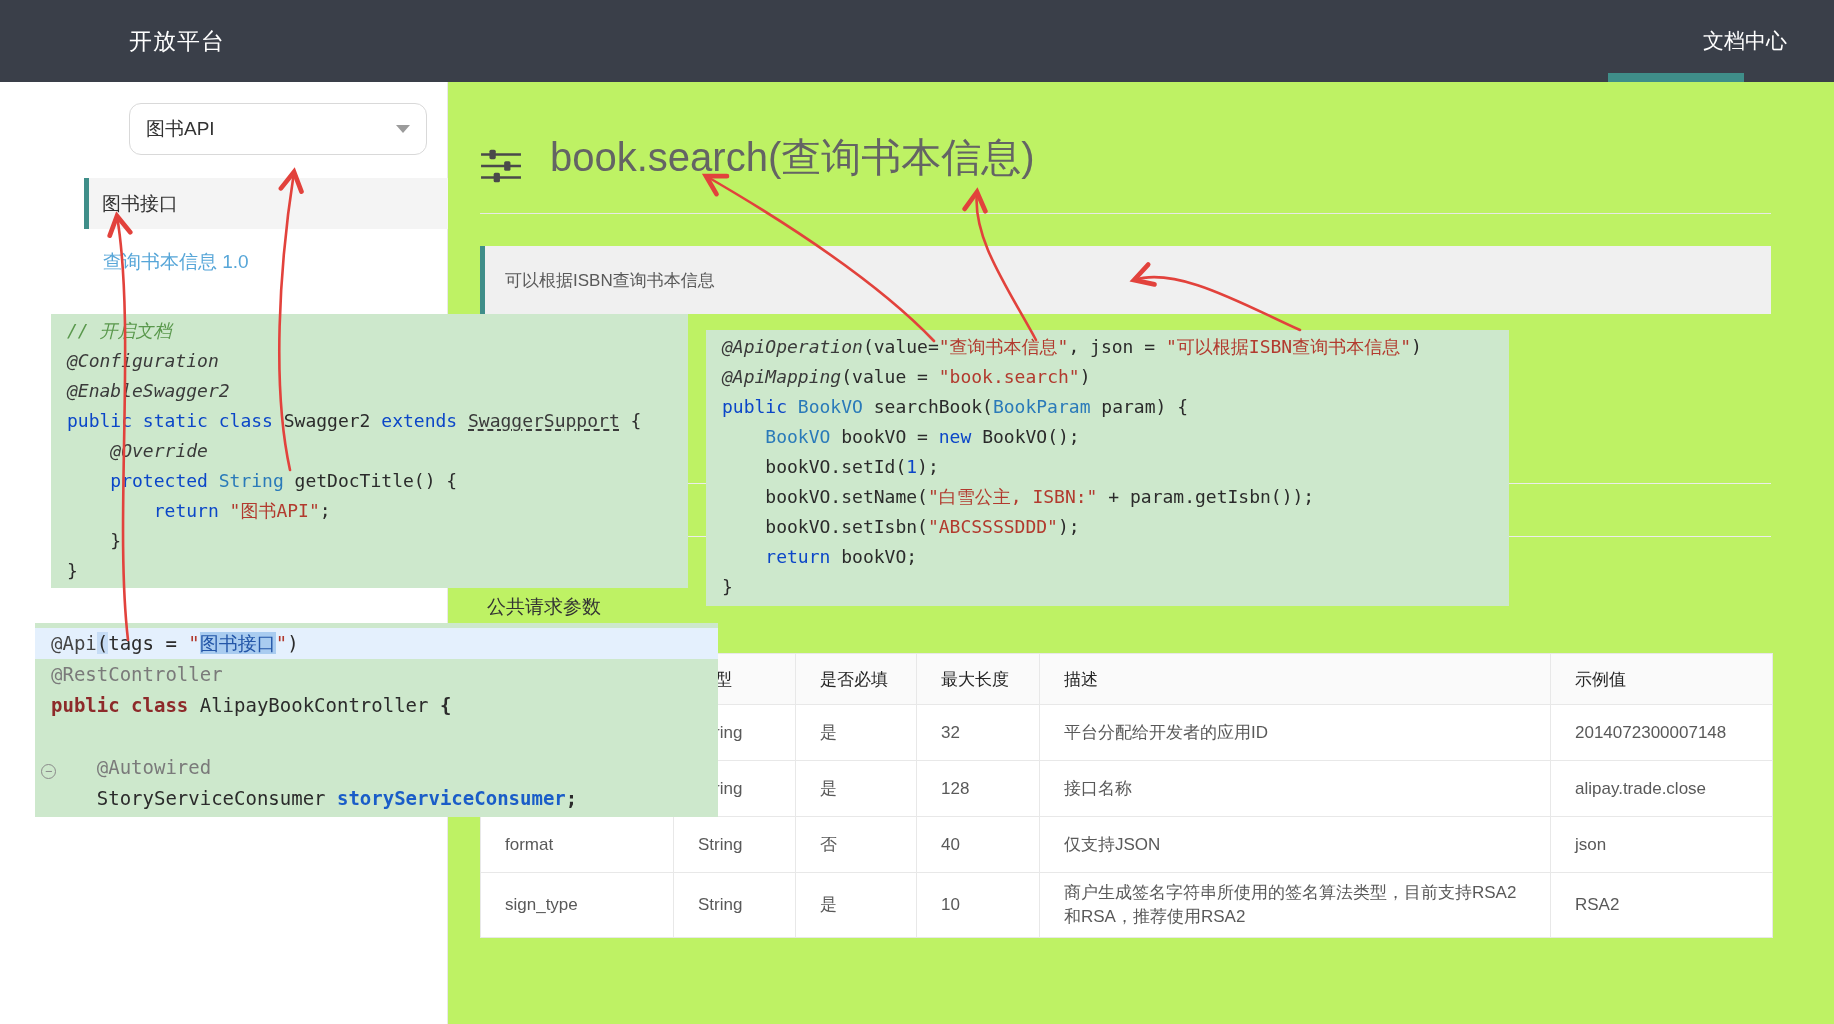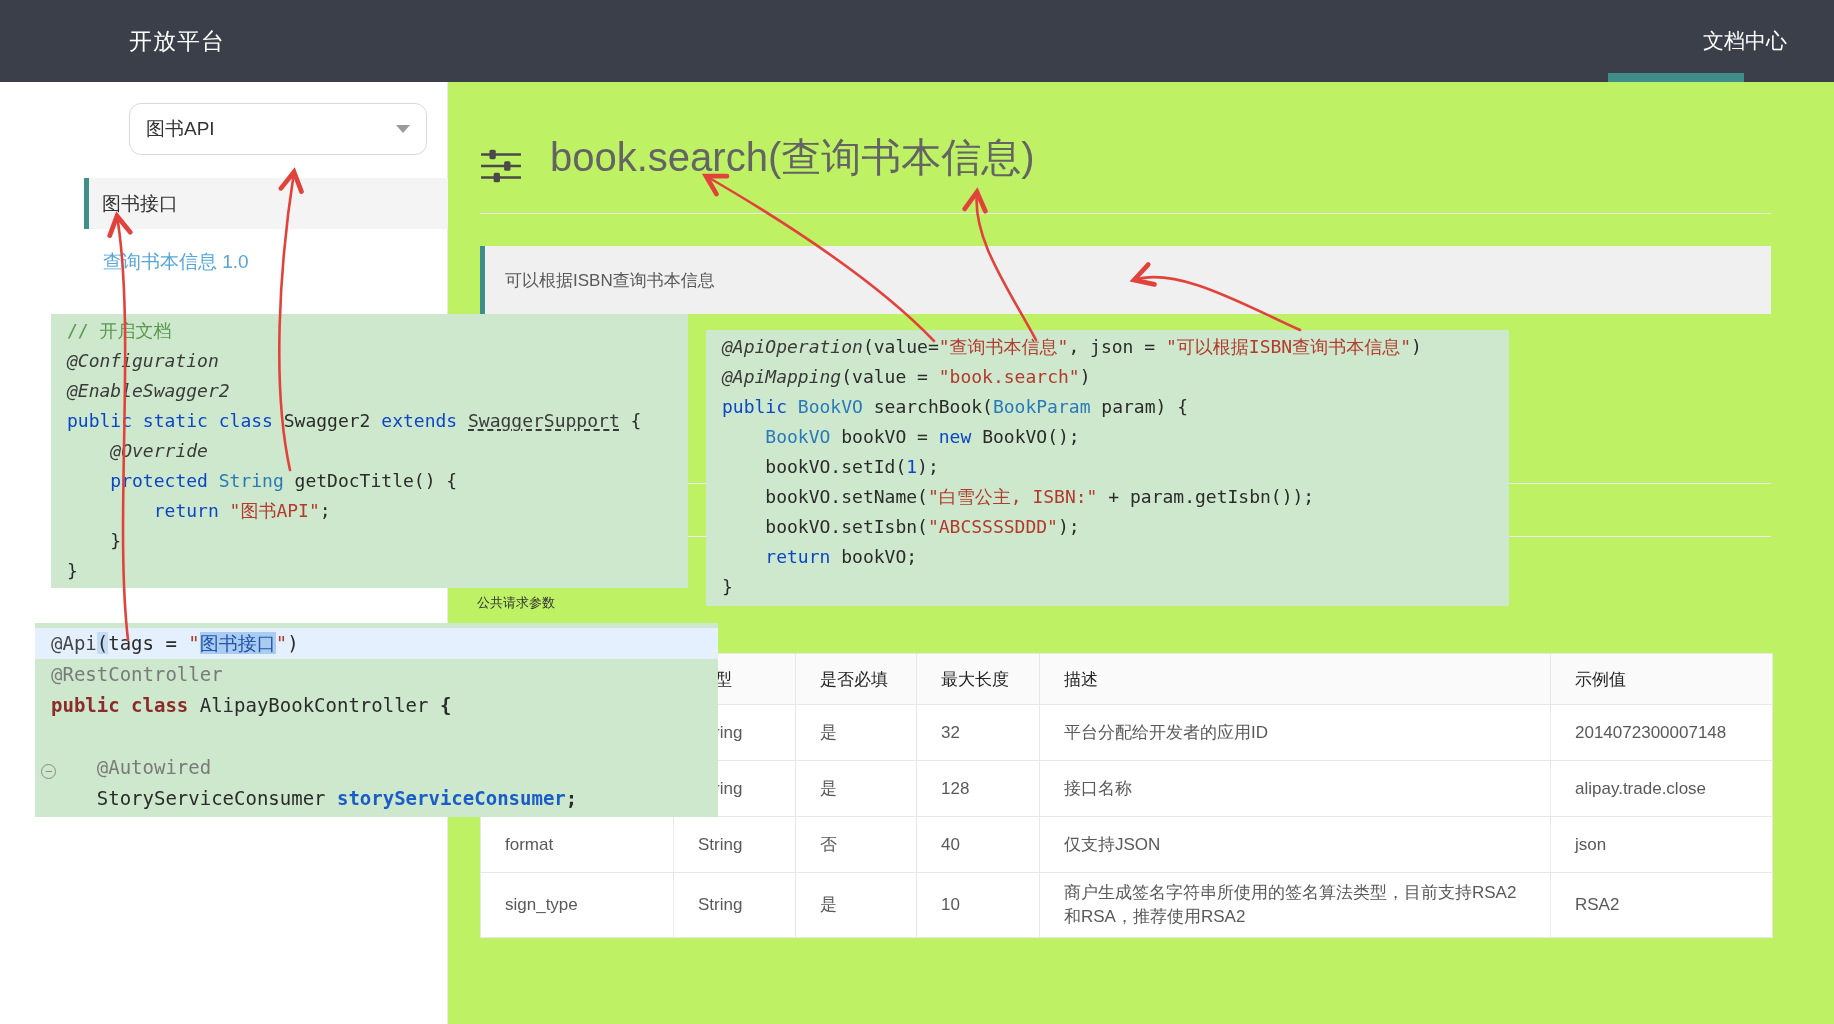--- a/index.html
+++ b/index.html
@@ -31,42 +31,42 @@
   
   .title-row{position:absolute;left:480px;top:130px;display:flex;align-items:flex-end}
   .title-icon{width:42px;height:38px;margin-right:28px}
   .page-title{font-size:40px;font-weight:300;color:#646464}
   .divider{position:absolute;left:480px;top:213px;width:1291px;height:1px;background:#e8e8e8}
   .notice{position:absolute;left:480px;top:246px;width:1291px;height:68px;background:#f0f0f0;
          border-left:5px solid var(--accent);display:flex;align-items:center;padding-left:20px;
          font-size:17px;color:#595959}
   .ghost-line{position:absolute;left:480px;width:1291px;height:1px;background:#ececec}
   .gl1{top:483px}.gl2{top:536px}
-  .section-title{position:absolute;left:477px;top:594px;font-size:13px;font-weight:500;color:#333}
+  .section-title{position:absolute;left:487px;top:594px;font-size:19px;font-weight:500;color:#333}
 
   
   .param-table{position:absolute;left:480px;top:653px;width:1292px;border-collapse:collapse;table-layout:fixed;background:#fff}
   .param-table th{height:51px;background:#fafafa;border:1px solid #e8e8e8;text-align:left;
          padding:0 24px;font-size:17px;font-weight:500;color:#262626}
   .param-table td{height:56px;border:1px solid #e8e8e8;text-align:left;padding:8px 24px;
          font-size:17px;color:#595959;line-height:24px}
   .c1{width:193px}.c2{width:122px}.c3{width:121px}.c4{width:123px}.c5{width:511px}.c6{width:222px}
 
   
   .code-box{position:absolute;background:var(--codeBg);z-index:20;overflow:hidden;
          font-family:"DejaVu Sans Mono","Liberation Mono",monospace;font-size:18px;line-height:30px;
          padding:2px 16px;color:#2b2b2b}
   .box1{left:51px;top:314px;width:637px;height:274px}
   .box3{left:706px;top:330px;width:803px;height:276px}
   .box2{left:35px;top:623px;width:683px;height:194px;font-size:19px;line-height:31px;padding-top:5px}
   .code-line{white-space:pre}
   .line-hl{background:#e4f0fd;margin:0 -16px;padding:0 16px}
   .t-plain{color:#2b2b2b}
   .t-plainb{color:#2b2b2b;font-weight:bold}
-  .t-cmt{color:#59984c;}
+  .t-cmt{color:#59984c;font-style:italic}
   .t-ann{color:#3a3a3a;font-style:italic}
   .t-ann2{color:#7a7a7a}
   .t-ann3{color:#444}
   .t-kw{color:#0b46c8}
   .t-kwb{color:#8d2a2a;font-weight:bold}
   .t-str{color:#b23a2e}
   .t-type{color:#2a7ab9}
   .t-num{color:#0b46c8}
   .t-und{color:#3a3a3a;text-decoration-line:underline;text-decoration-style:dashed;text-underline-offset:3px}
   .t-var{color:#1a5dc8;font-weight:bold}

